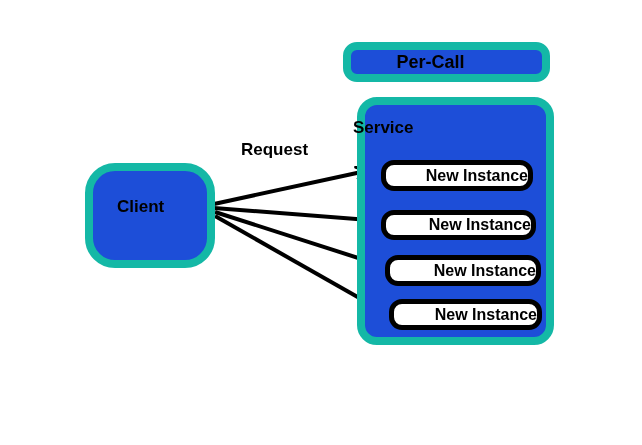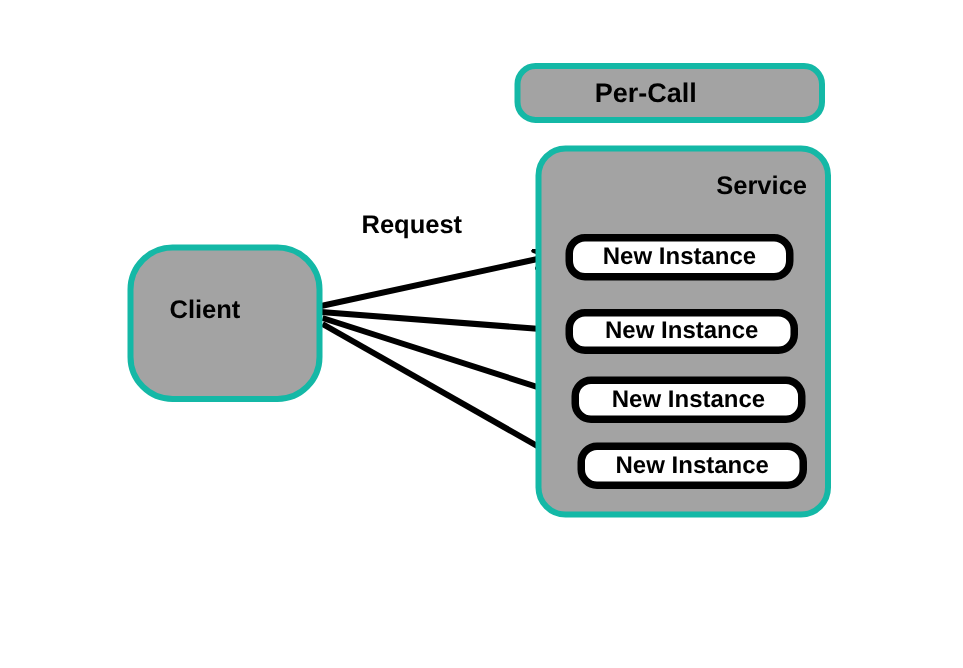--- a/index.html
+++ b/index.html
@@ -21,22 +21,22 @@
     position: absolute;
     left: 0;
     top: 0;
     width: 642px;
     height: 445px;
     pointer-events: none;
   }
   .box {
     position: absolute;
     box-sizing: border-box;
-    border: 4px solid #14b8a6;
-    background: #a3a3a3;
+    border: 8px solid #14b8a6;
+    background: #1d4ed8;
   }
   .percall-box {
     left: 343px;
     top: 42px;
     width: 207px;
     height: 40px;
     border-radius: 14px;
     display: flex;
     align-items: center;
     justify-content: center;
@@ -48,33 +48,33 @@
     top: 97px;
     width: 197px;
     height: 248px;
     border-radius: 20px;
   }
   .service-label {
     position: absolute;
     top: 13px;
     left: 0;
     right: 0;
-    text-align: right;
+    text-align: left;
     font-size: 17px;
     transform: translateX(-12px);
   }
   .instance-box {
     position: absolute;
     box-sizing: border-box;
     border: 5px solid #000000;
     border-radius: 13px;
     background: #ffffff;
     display: flex;
     align-items: center;
-    justify-content: center;
+    justify-content: flex-end;
     font-size: 16px;
     white-space: nowrap;
   }
   .instance-1 { left: 16px; top: 55px;  width: 152px; height: 31px; }
   .instance-2 { left: 16px; top: 105px; width: 155px; height: 30px; }
   .instance-3 { left: 20px; top: 150px; width: 156px; height: 31px; }
   .instance-4 { left: 24px; top: 194px; width: 153px; height: 31px; }
   .client-box {
     left: 85px;
     top: 163px;

